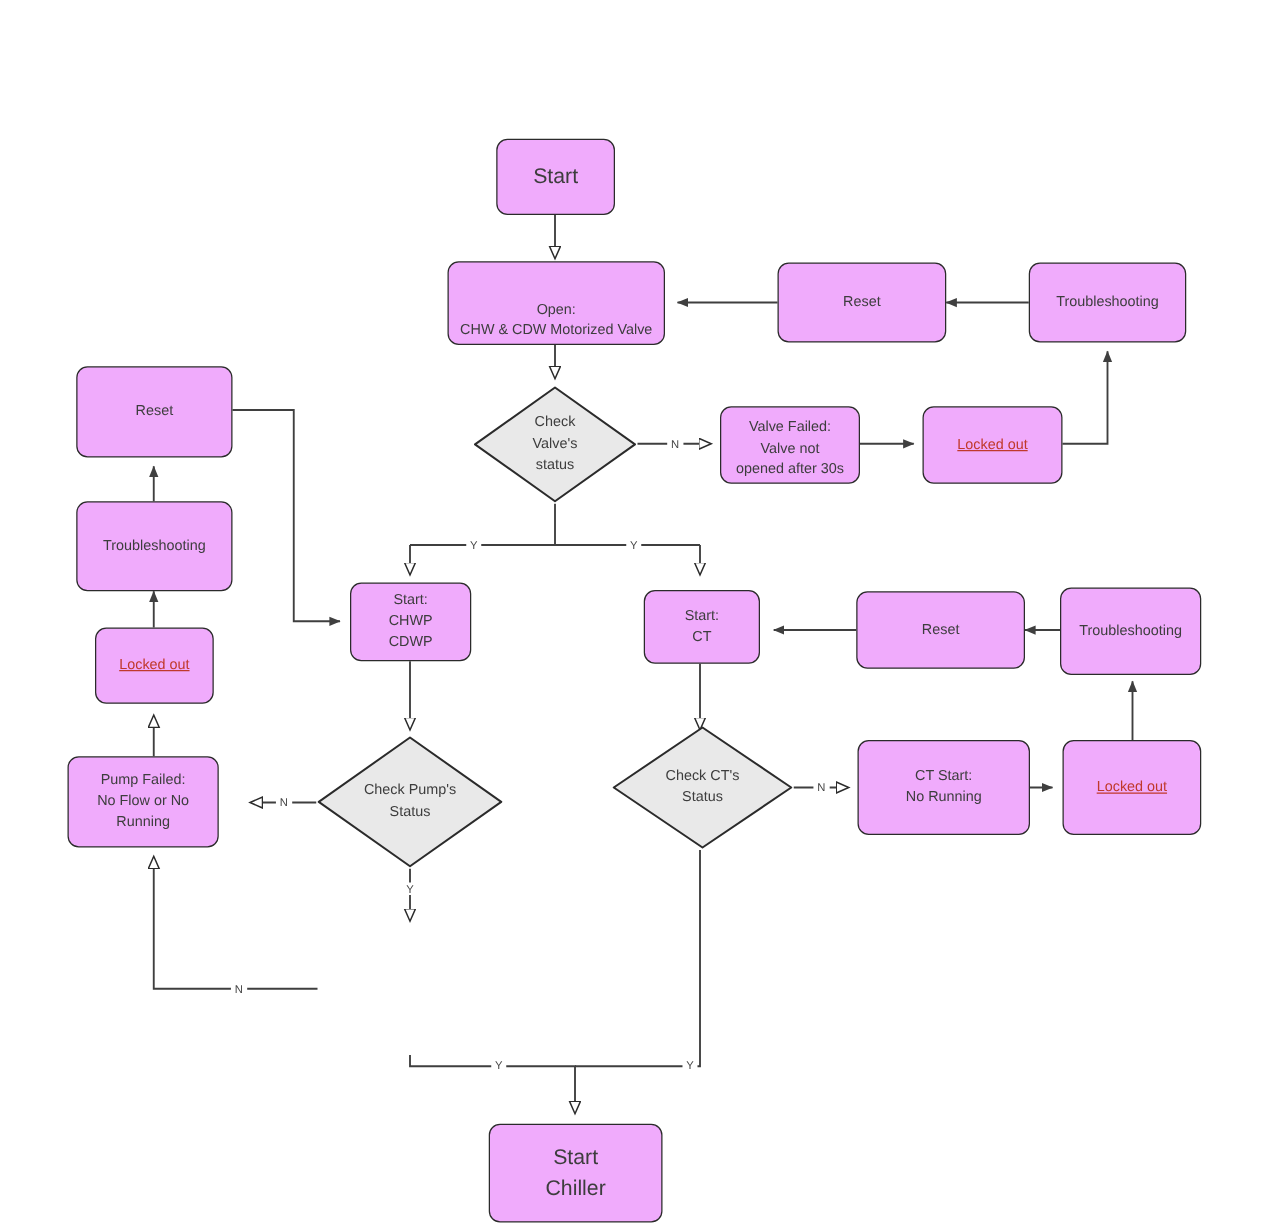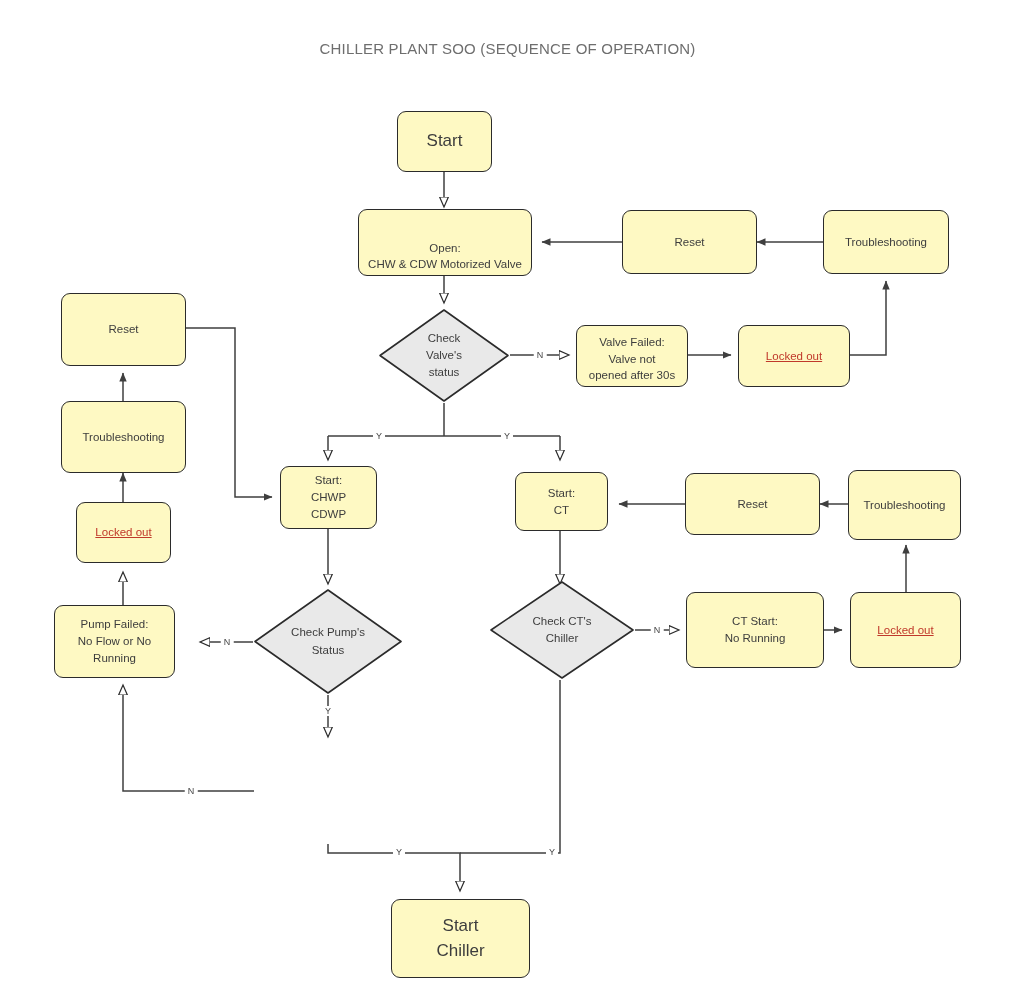--- a/index.html
+++ b/index.html
@@ -24,21 +24,21 @@
     width: 1015px;
     text-align: center;
     font-size: 15px;
     color: #6e6e6e;
     letter-spacing: .2px;
     white-space: nowrap;
   }
   .node {
     position: absolute;
     box-sizing: border-box;
-    background: #fef9c3;
+    background: #f0abfc;
     border: 1.6px solid #2b2b2b;
     border-radius: 9px;
     display: flex;
     align-items: center;
     justify-content: center;
     text-align: center;
     color: #3d3d3d;
     font-size: 11.5px;
     line-height: 1.45;
     padding: 2px 4px;
@@ -90,21 +90,20 @@
     padding: 0 3px;
     z-index: 2;
     transform: translate(-50%, -50%);
   }
 </style>
 </head>
 <body>
 
 <div id="canvas">
 
-  <div id="diagram-title">CHILLER PLANT SOO (SEQUENCE OF OPERATION)</div>
 
   <svg id="edges" viewBox="0 0 1015 984">
     <defs>
       <marker id="arrow-open" markerWidth="12" markerHeight="12" refX="9" refY="5" orient="auto" markerUnits="userSpaceOnUse">
         <path d="M0,0.6 L10,5 L0,9.4 Z" fill="#ffffff" stroke="#2b2b2b" stroke-width="1.2"></path>
       </marker>
       <marker id="arrow-solid" markerWidth="11" markerHeight="11" refX="8.5" refY="4.5" orient="auto" markerUnits="userSpaceOnUse">
         <path d="M0,0.8 L9,4.5 L0,8.2 Z" fill="#3f3f3f"></path>
       </marker>
     </defs>
@@ -253,21 +252,21 @@
 
   <div class="node" style="left:848px; top:470px; width:113px; height:70px;">
     <span class="lines">Troubleshooting</span>
   </div>
 
   <div class="diamond" style="left:489px; top:580px; width:146px; height:100px;">
     <svg width="146" height="100" viewBox="0 0 146 100">
       <path d="M73,2 L144,50 L73,98 L2,50 Z" fill="#e9e9e9" stroke="#2b2b2b" stroke-width="1.6" stroke-linejoin="round"></path>
     </svg>
     <div class="dlabel">Check CT's
-Chiller</div>
+Status</div>
   </div>
 
   <div class="node" style="left:686px; top:592px; width:138px; height:76px;">
     <span class="lines">CT Start:
 No Running</span>
   </div>
 
   <div class="node locked" style="left:850px; top:592px; width:111px; height:76px;">
     <span class="lines">Locked out</span>
   </div>

